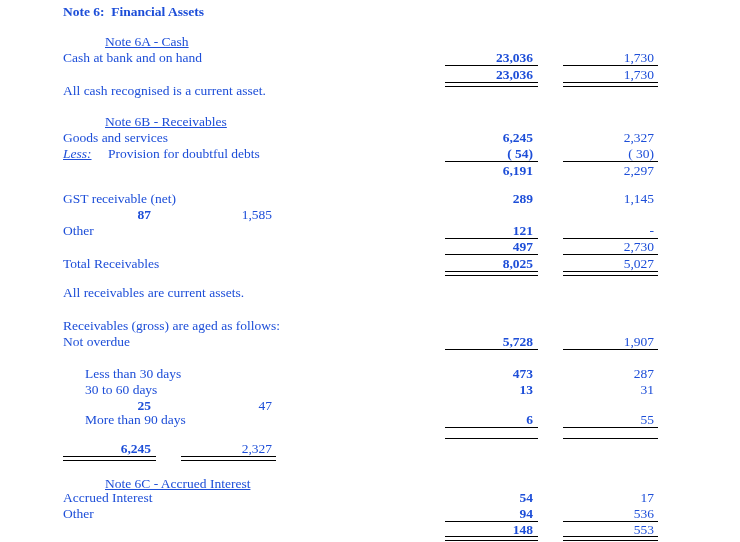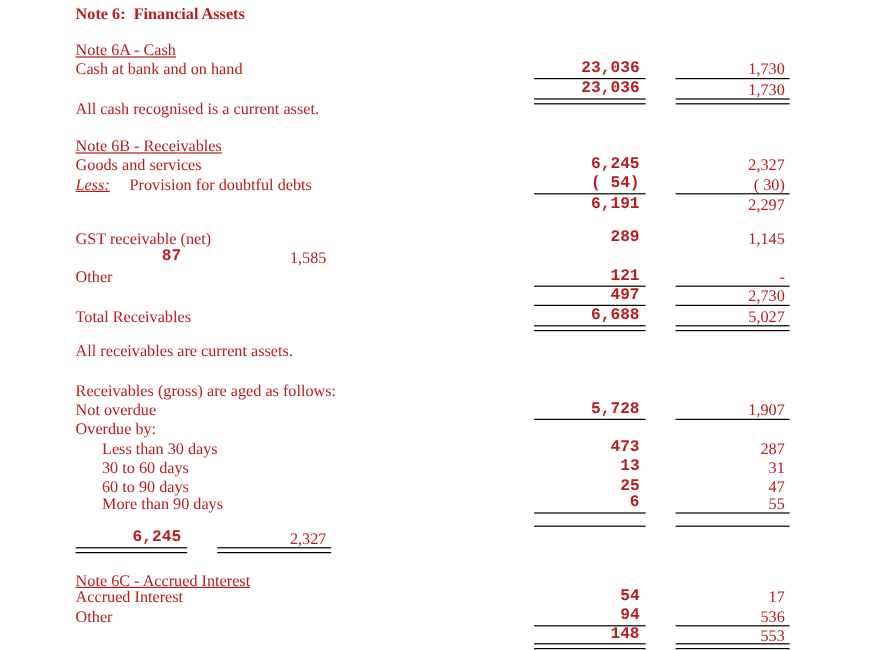--- a/index.html
+++ b/index.html
@@ -2,46 +2,46 @@
 <html><head>
 <meta charset="utf-8">
 <style>
   html,body{margin:0;padding:0;background:#fff;}
   #doc{
     position:relative;
     width:740px;height:542px;
     background:#fff;
     font-family:"Liberation Serif","DejaVu Serif",serif;
     font-size:13.5px;
-    color:#b91c1c;
+    color:#1d4ed8;
     overflow:hidden;
   }
   .row{
     position:absolute;
     left:63px;width:595px;   
     height:16px;line-height:16px;
     display:flex;align-items:flex-start;
     white-space:pre;
   }
   .lab{flex:1;min-width:0;}
   .v{
     width:93px;text-align:right;
     padding-right:5px;box-sizing:border-box;
     height:16px;line-height:16px;
   }
-  .v1{font-weight:bold;font-family:Liberation Mono, monospace;}
+  .v1{font-weight:bold;}
   .v2{width:95px;margin-left:25px;padding-right:4px;}
   .rul{border-bottom:1.5px solid #000;}
   .dbl{border-bottom:1.5px solid #000;position:relative;}
   .dbl::after{
     content:"";position:absolute;left:0;right:0;bottom:-5px;height:0;
     border-bottom:1.6px solid #000;
   }
   .title{font-weight:bold;}
-  .heading{text-decoration:underline;}
+  .heading{text-decoration:underline;margin-left:42px;}
   .indent{padding-left:22px;}
   .prefix{display:inline-block;width:45px;font-style:italic;text-decoration:underline;}
   .rule-row .v{border-bottom:1.5px solid #000;}
 </style>
 </head>
 <body>
 
 <div id="doc">
 
   <div class="row" style="top:4px">
@@ -97,52 +97,50 @@
     <span class="v v1 rul">121</span>
     <span class="v v2 rul">-</span>
   </div>
   <div class="row" style="top:239px">
     <span class="lab"></span>
     <span class="v v1 rul">497</span>
     <span class="v v2 rul">2,730</span>
   </div>
   <div class="row" style="top:256px">
     <span class="lab">Total Receivables</span>
-    <span class="v v1 dbl">6,688</span>
+    <span class="v v1 dbl">8,025</span>
     <span class="v v2 dbl">5,027</span>
   </div>
   <div class="row" style="top:285px">
     <span class="lab">All receivables are current assets.</span>
   </div>
 
   <div class="row" style="top:318px">
     <span class="lab">Receivables (gross) are aged as follows:</span>
   </div>
   <div class="row" style="top:334px">
     <span class="lab">Not overdue</span>
     <span class="v v1 rul">5,728</span>
     <span class="v v2 rul">1,907</span>
   </div>
   <div class="row" style="top:350px">
-    <span class="lab">Overdue by:</span>
     <span class="v v1"></span>
     <span class="v v2"></span>
   </div>
   <div class="row" style="top:366px">
     <span class="lab indent">Less than 30 days</span>
     <span class="v v1">473</span>
     <span class="v v2">287</span>
   </div>
   <div class="row" style="top:382px">
     <span class="lab indent">30 to 60 days</span>
     <span class="v v1">13</span>
     <span class="v v2">31</span>
   </div>
   <div class="row" style="top:398px">
-    <span class="lab indent">60 to 90 days</span>
     <span class="v v1">25</span>
     <span class="v v2">47</span>
   </div>
   <div class="row" style="top:412px">
     <span class="lab indent">More than 90 days</span>
     <span class="v v1 rul">6</span>
     <span class="v v2 rul">55</span>
   </div>
   <div class="row rule-row" style="top:423px;height:15px">
     <span class="lab"></span>

